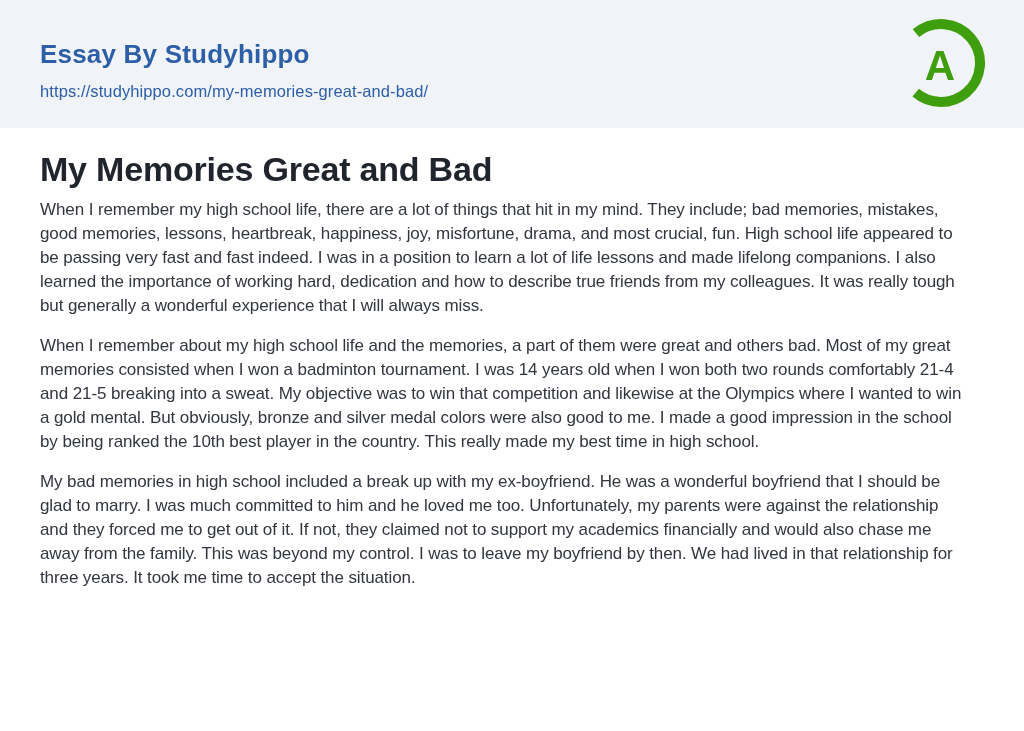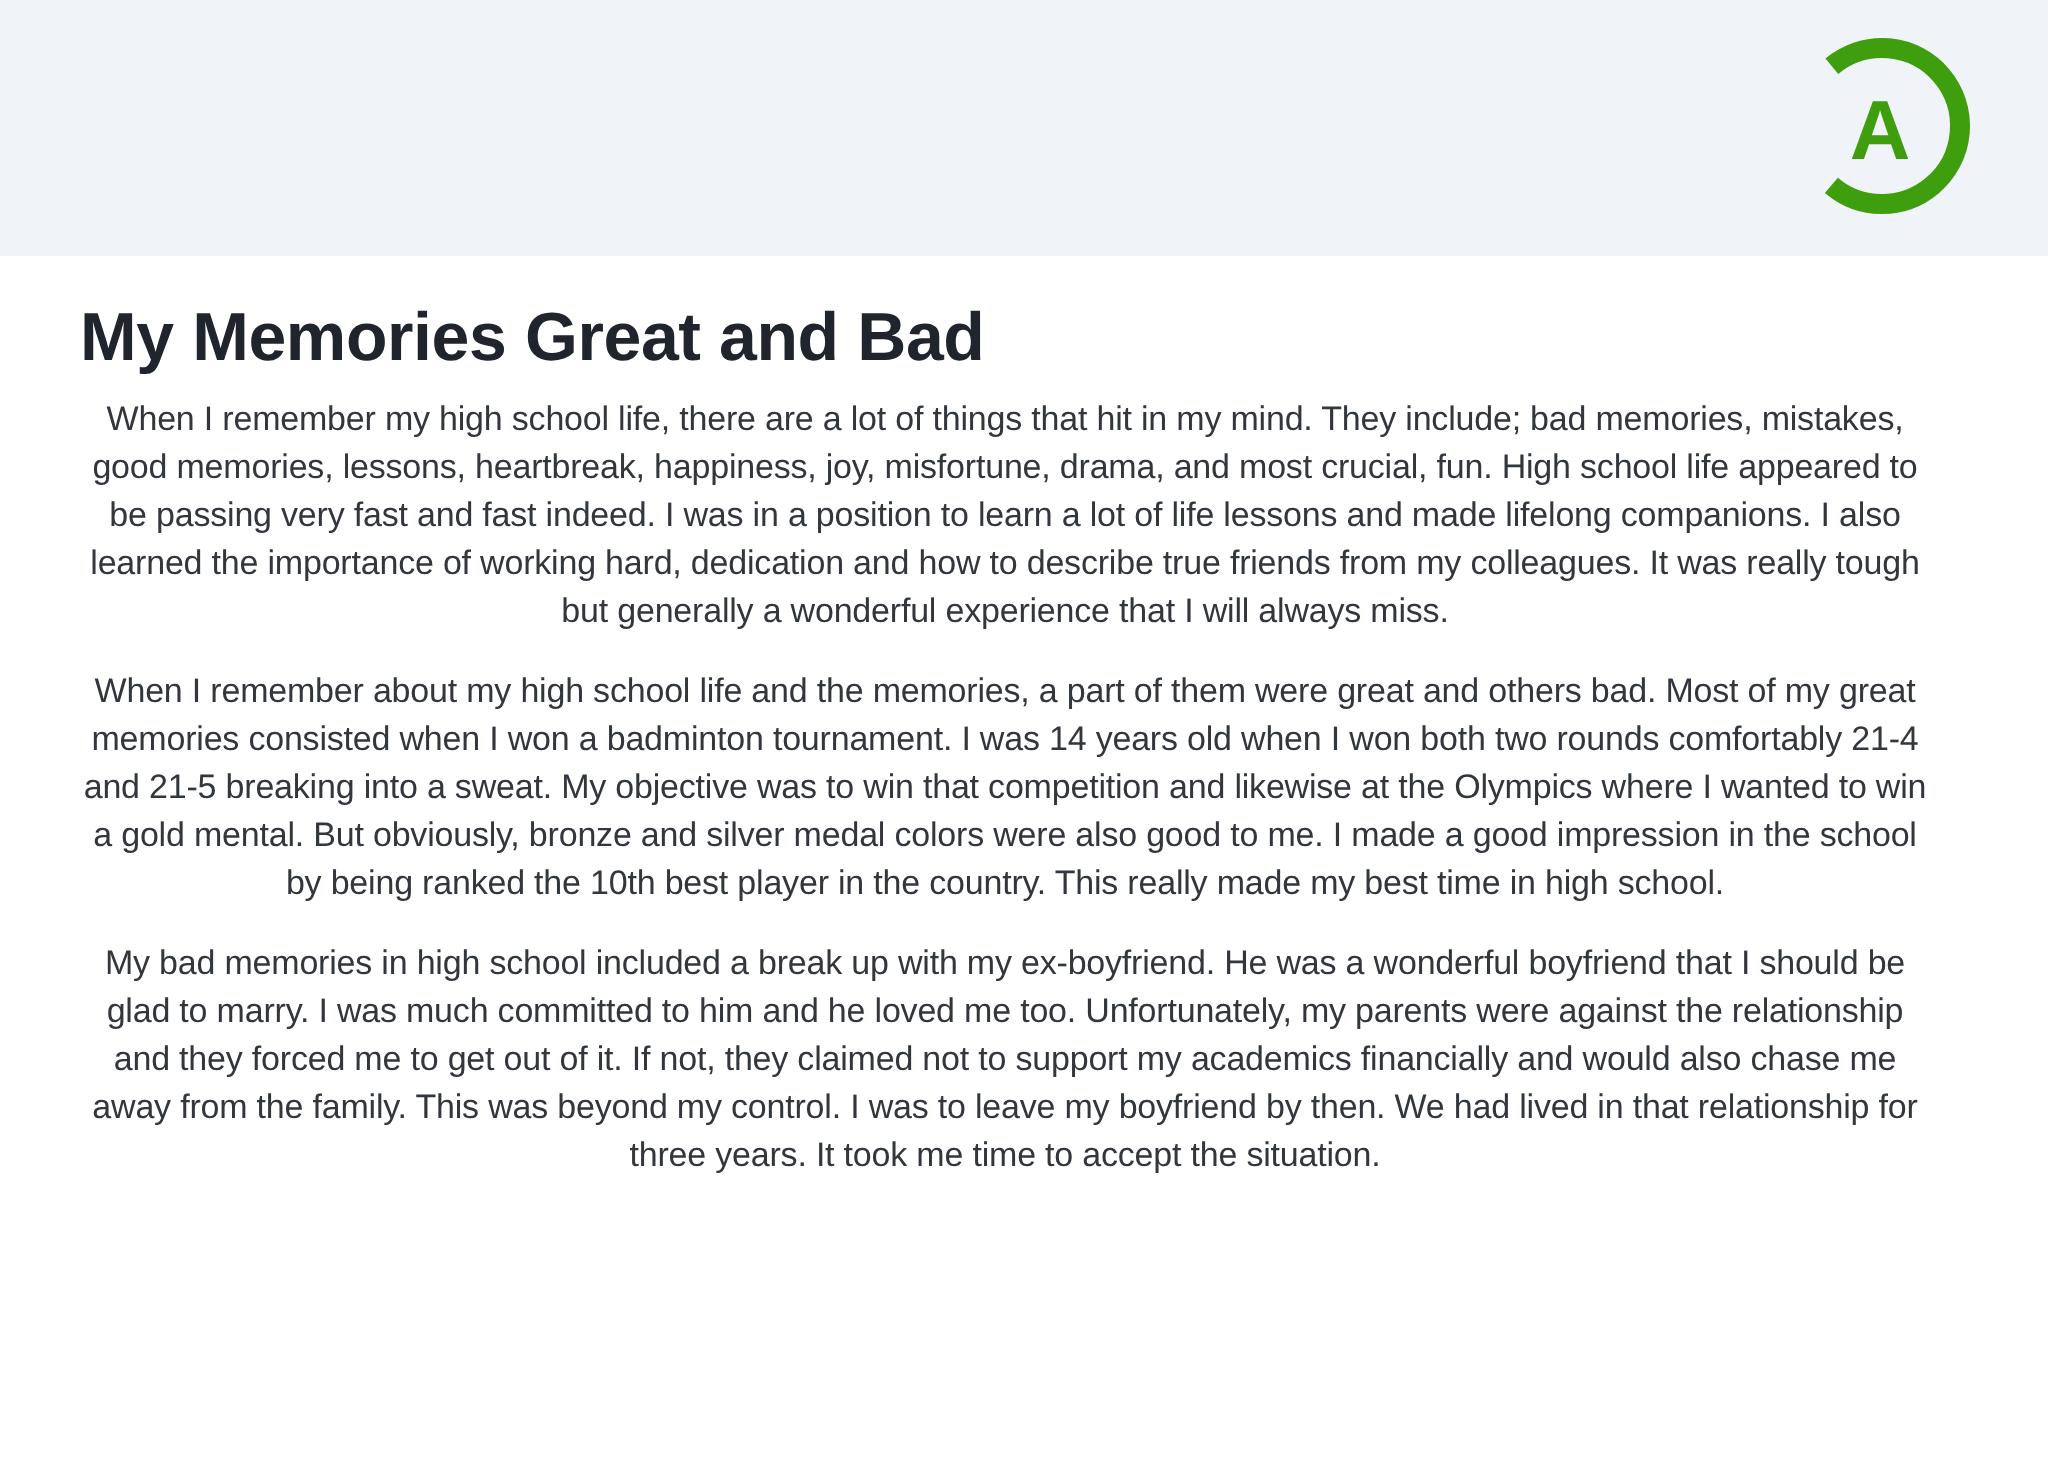--- a/index.html
+++ b/index.html
@@ -60,27 +60,32 @@
     font-weight:700;
     letter-spacing:-0.2px;
     margin-bottom:9px;
   }
   .article-body p{
     color:var(--body-text,#32363d);
     font-size:17px;
     line-height:24px;
     letter-spacing:-0.1px;
     margin:0 0 16px 0;
-    text-align:center;
   }
 </style>
 </head>
 <body>
 
 <header class="site-header">
+  <div>
+    <a class="site-title">Essay By Studyhippo</a>
+  </div>
+  <div>
+    <a class="site-url">https://studyhippo.com/my-memories-great-and-bad/</a>
+  </div>
   <div class="logo">
     <svg width="90" height="90" viewBox="0 0 90 90" aria-hidden="true">
       <circle cx="45" cy="45" r="39" fill="none" stroke="#3f9e0d" stroke-width="10" stroke-dasharray="177 68" transform="rotate(-130 45 45)"></circle>
       <text x="44" y="47" text-anchor="middle" dominant-baseline="central" font-family="Liberation Sans, DejaVu Sans, sans-serif" font-size="42" font-weight="600" fill="#3f9e0d">A</text>
     </svg>
   </div>
 </header>
 
 <main class="content">
   <h1 class="article-title">My Memories Great and Bad</h1>

